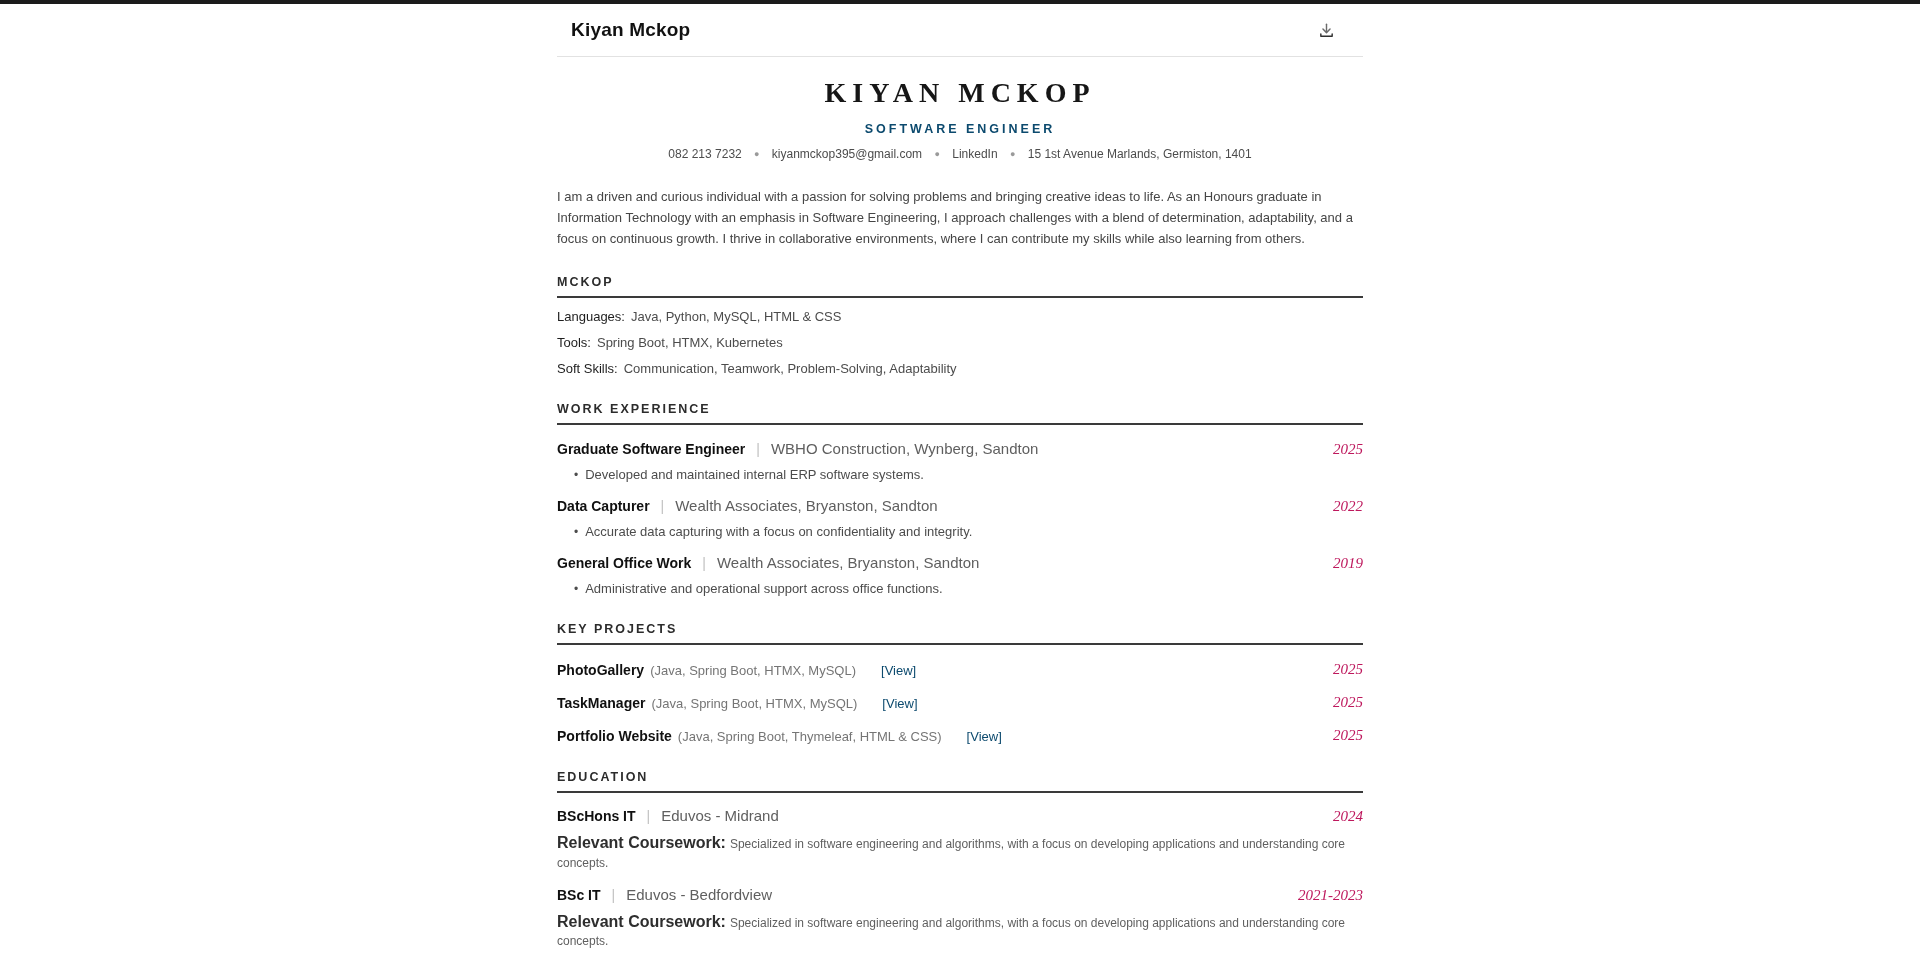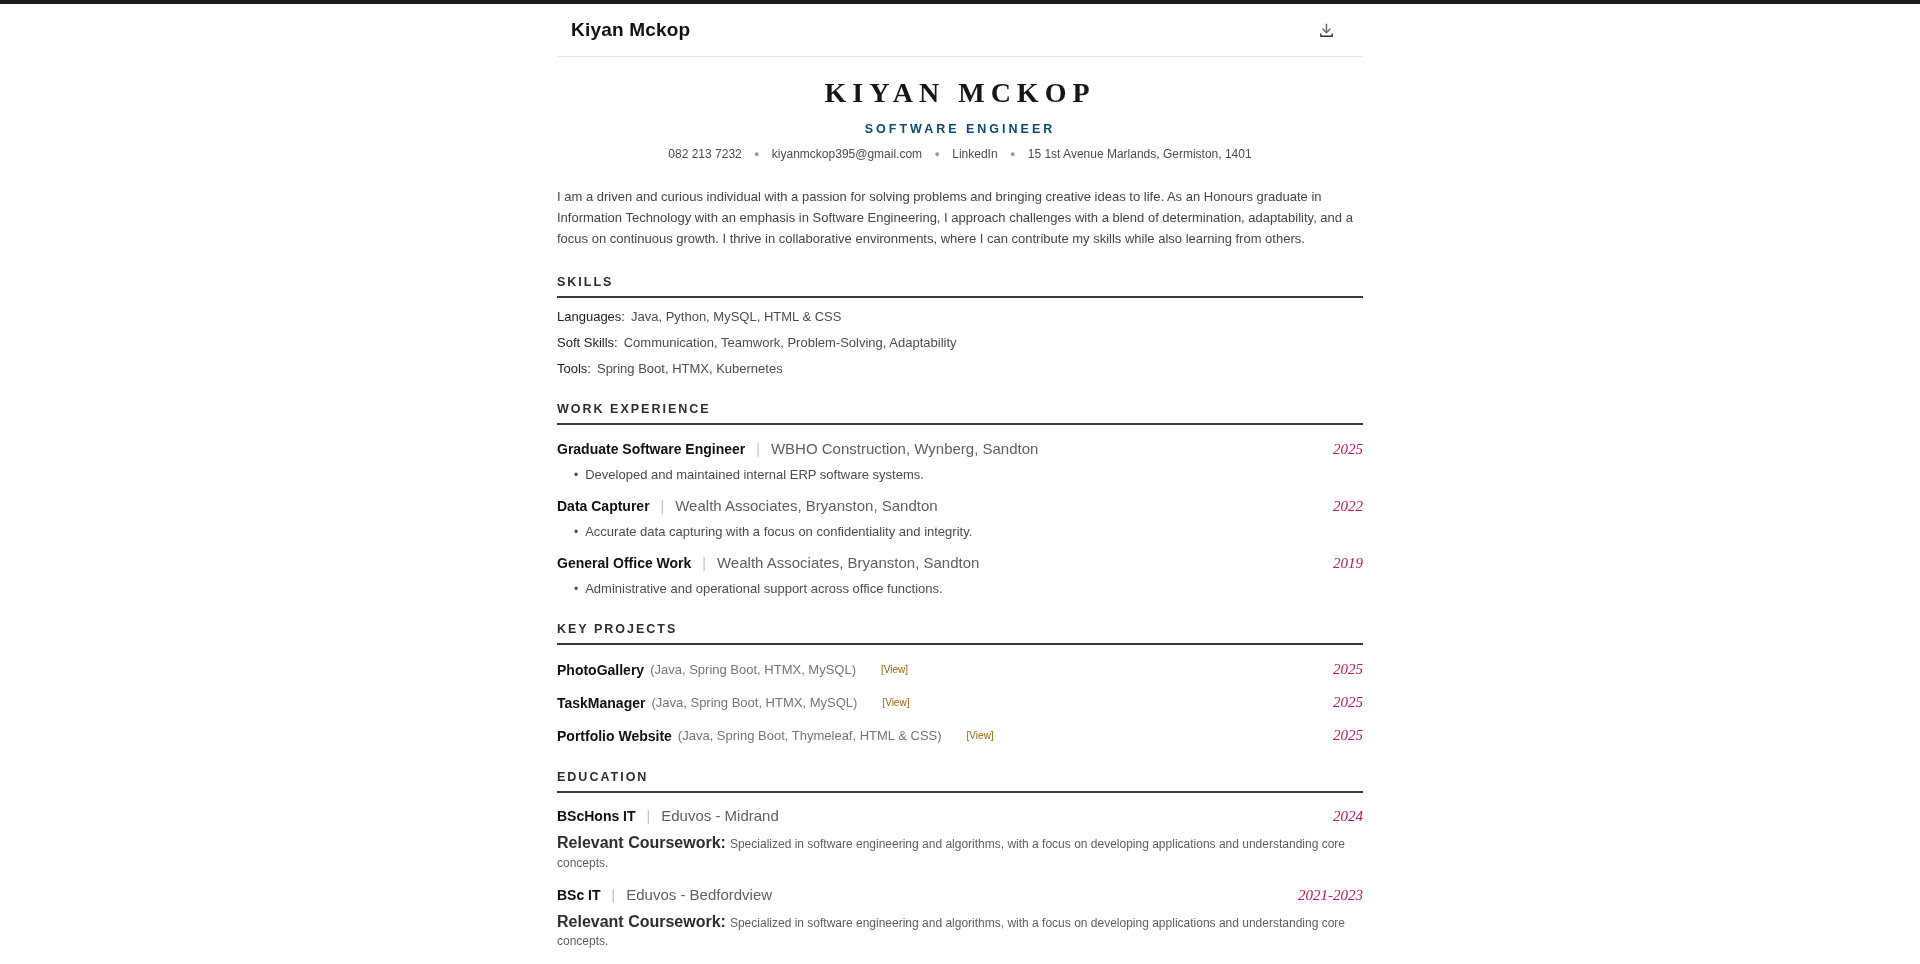--- a/index.html
+++ b/index.html
@@ -35,24 +35,24 @@
   .entry { margin-top: 15px; }
   .entry-head { display: flex; align-items: baseline; }
   .entry-title { font-size: 14px; font-weight: 700; color: #101010; }
   .entry-pipe { color: #c0c0c0; margin: 0 11px; font-size: 14px; }
   .entry-org { font-size: 15px; color: #5f5f5f; }
   .entry-year { margin-left: auto; font-family: "Liberation Serif", serif; font-style: italic;
     font-size: 15px; color: #be185d; }
   .entry-bullet { margin: 9px 0 0 17px; font-size: 13px; color: #4c4c4c; }
   .entry-bullet::before { content: "•"; color: #4c4c4c; margin-right: 7px; font-size: 12px; }
 
-  .project-row { display: flex; align-items: center; margin-top: 16px; }
+  .project-row { display: flex; align-items: flex-end; margin-top: 16px; }
   .project-name { font-size: 14px; font-weight: 700; color: #101010; }
   .project-stack { font-size: 13px; color: #757575; margin-left: 6px; }
-  .project-view { font-size: 10px; color: #a16207; text-decoration: none; margin-left: 12px; cursor: pointer; padding-left: 13px; }
+  .project-view { font-size: 13px; color: #0c4a6e; text-decoration: none; margin-left: 12px; cursor: pointer; padding-left: 13px; }
 
   .edu-entry { margin-top: 14px; }
   .edu-coursework { margin-top: 7px; font-size: 12px; color: #5f5f5f; line-height: 1.4; }
   .edu-coursework-label { font-weight: 700; color: #2e2e2e; margin-right: 4px; font-size: 16px; }
 </style>
 </head>
 <body>
 
 <div class="top-strip"></div>
 
@@ -84,29 +84,29 @@
       <a class="contact-link">LinkedIn</a>
       <span class="sep">●</span>
       <span>15 1st Avenue Marlands, Germiston, 1401</span>
     </div>
 
     <div class="section">
       <div class="overview-text">I am a driven and curious individual with a passion for solving problems and bringing creative ideas to life. As an Honours graduate in Information Technology with an emphasis in Software Engineering, I approach challenges with a blend of determination, adaptability, and a focus on continuous growth. I thrive in collaborative environments, where I can contribute my skills while also learning from others.</div>
     </div>
 
     <div class="section">
-      <div class="section-heading">SKILLS</div>
+      <div class="section-heading">MCKOP</div>
       <div class="skill-line">
         <span class="skill-label">Languages:</span><span>Java, Python, MySQL, HTML &amp; CSS</span>
       </div>
       <div class="skill-line">
+        <span class="skill-label">Tools:</span><span>Spring Boot, HTMX, Kubernetes</span>
+      </div>
+      <div class="skill-line">
         <span class="skill-label">Soft Skills:</span><span>Communication, Teamwork, Problem-Solving, Adaptability</span>
-      </div>
-      <div class="skill-line">
-        <span class="skill-label">Tools:</span><span>Spring Boot, HTMX, Kubernetes</span>
       </div>
     </div>
 
     <div class="section">
       <div class="section-heading">WORK EXPERIENCE</div>
 
       <div class="entry">
         <div class="entry-head">
           <span class="entry-title">Graduate Software Engineer</span>
           <span class="entry-pipe">|</span>

